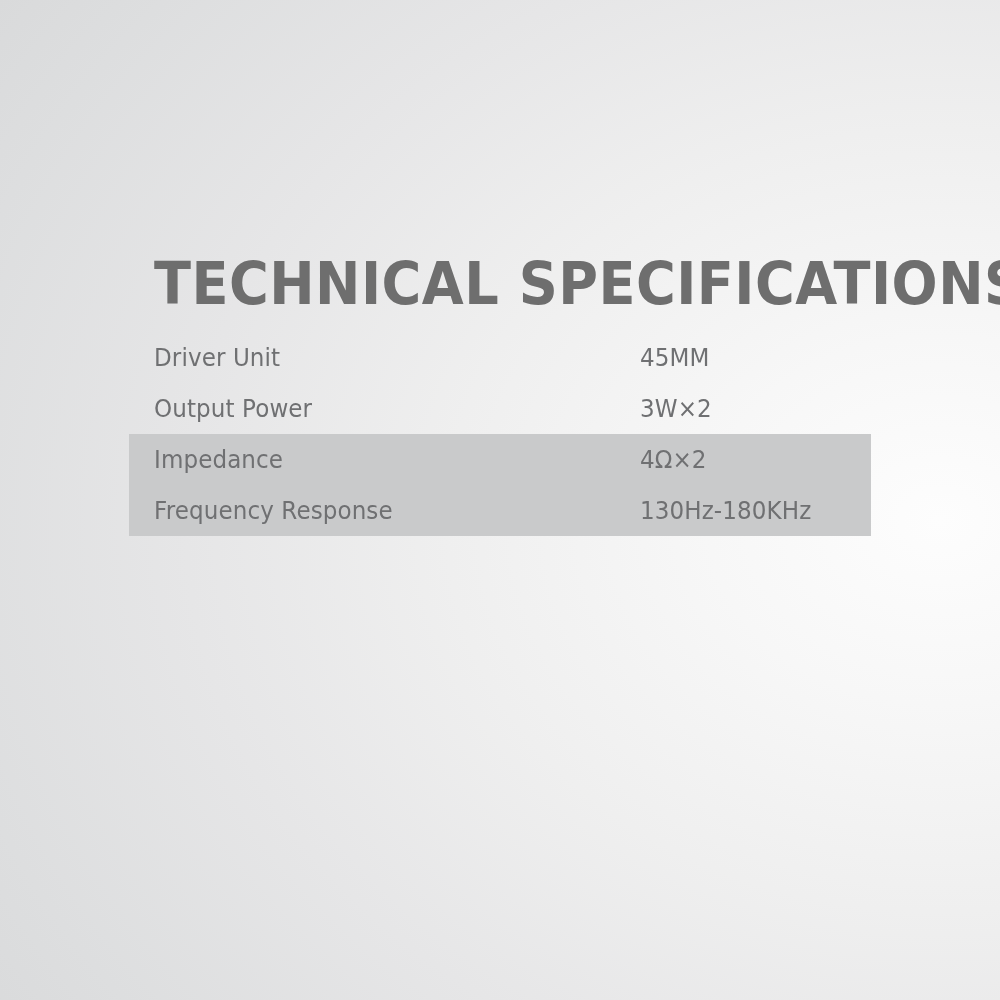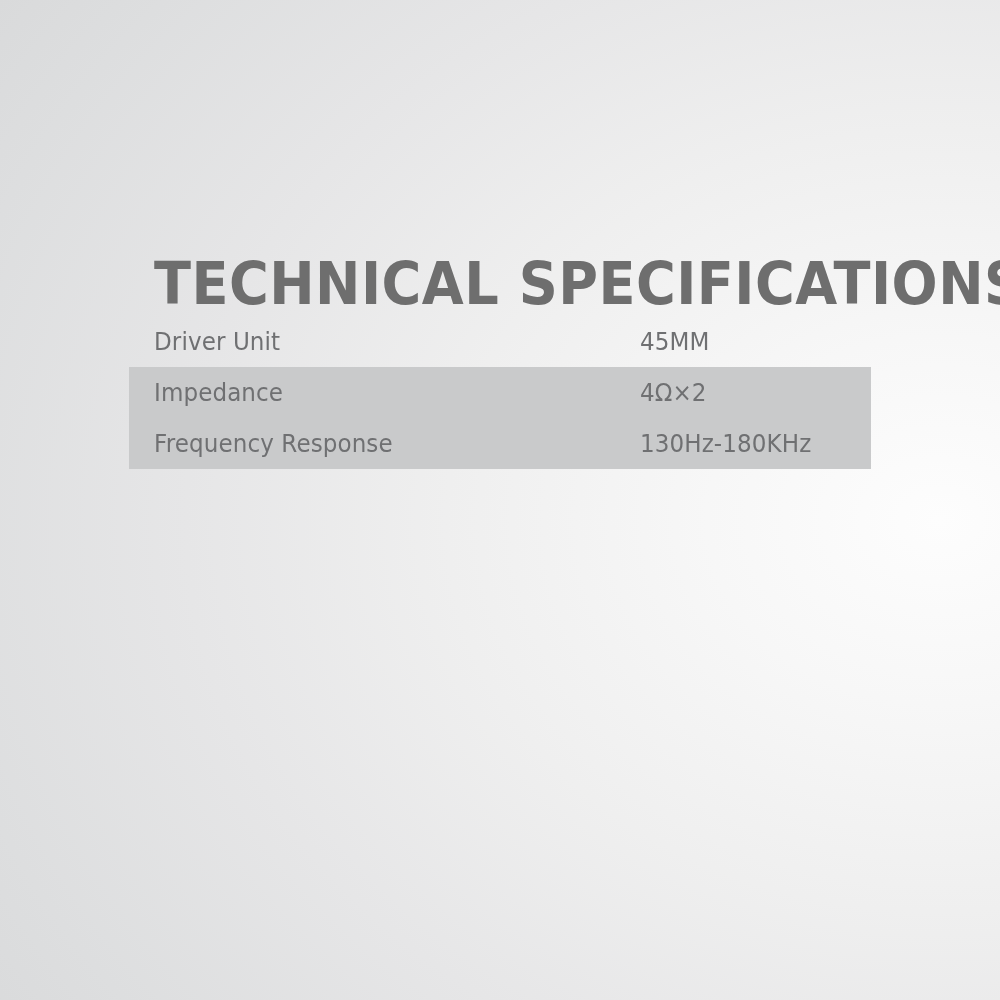--- a/index.html
+++ b/index.html
@@ -46,21 +46,21 @@
     letter-spacing: 0.5px;
     transform: scaleX(0.935);
     transform-origin: 0 50%;
     white-space: nowrap;
   }
 
   
   #spec-table {
     position: absolute;
     left: 129px;
-    top: 316px;
+    top: 332px;
     width: 742px;
   }
 
   .spec-row {
     position: relative;
     height: 51px;
     display: flex;
     align-items: center;
     background: transparent;
   }
@@ -101,20 +101,24 @@
   <div id="spec-table">
 
     <div class="spec-row">
       <span class="spec-label">Driver Unit</span>
       <span class="spec-value">45MM</span>
     </div>
 
 
 
 
+    <div class="spec-row">
+      <span class="spec-label">Output Power</span>
+      <span class="spec-value">3W×2</span>
+    </div>
 
     <div class="spec-row striped">
       <span class="spec-label">Impedance</span>
       <span class="spec-value">4Ω×2</span>
     </div>
 
 
     <div class="spec-row striped">
       <span class="spec-label">Frequency Response</span>
       <span class="spec-value">130Hz-180KHz</span>

